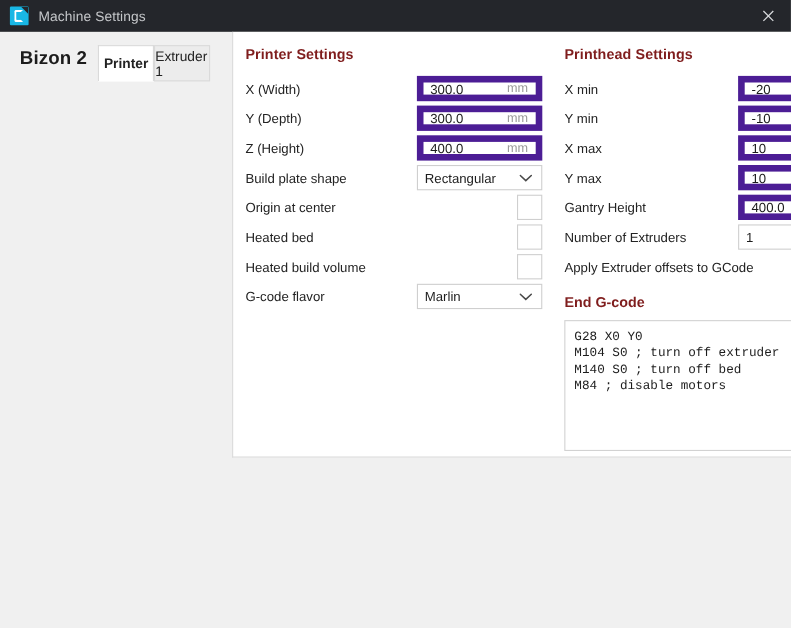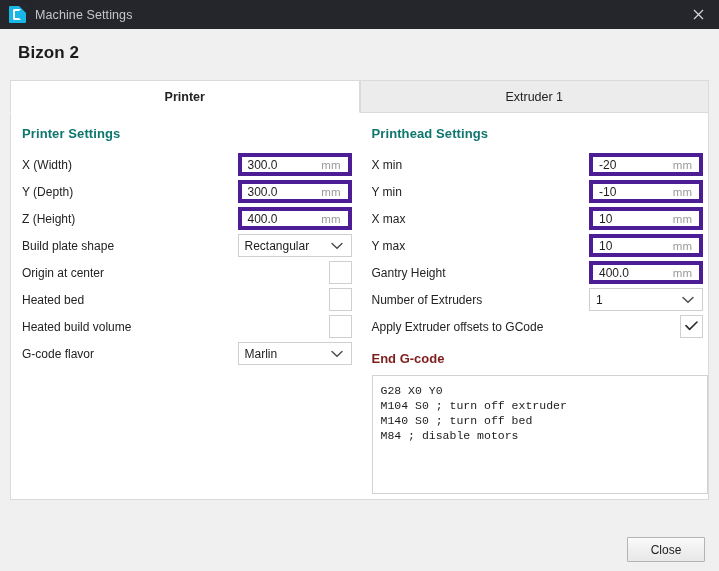--- a/index.html
+++ b/index.html
@@ -85,21 +85,21 @@
     cursor: pointer;
   }
   .win-close svg { display:block; }
 
   
   .dialog-body {
     flex: 1;
     position: relative;
     background: #f0f0f0;
     display: flex;
-    flex-direction: column;
+    flex-direction: row;
   }
 
   .printer-name {
     font-size: 17px;
     font-weight: bold;
     color: #1c1c1c;
     padding: 14px 0 0 18px;
     height: 25px;
     flex: none;
     letter-spacing: .1px;
@@ -155,21 +155,21 @@
   .col {
     width: 50%;
     box-sizing: border-box;
   }
   .col.left  { padding-left: 11px;  padding-right: 8px; }
   .col.right { padding-left: 12px;  padding-right: 5px; }
 
   .section-title {
     font-size: 13px;
     font-weight: bold;
-    color: #0f766e;
+    color: #7f1d1d;
     margin: 0 0 10px 0;
     letter-spacing: .1px;
   }
 
   .row {
     display: flex;
     align-items: center;
     height: 27px;
     margin-bottom: 0px;
   }
@@ -177,21 +177,21 @@
     flex: 1;
     font-size: 12px;
     color: #232323;
     white-space: nowrap;
   }
 
   
   .field {
     width: 114px;
     height: 23px;
-    border: 4px solid #4c1d95;
+    border: 6px solid #4c1d95;
     background: #ffffff;
     box-sizing: border-box;
     display: flex;
     align-items: center;
     flex: none;
   }
   .field .val {
     flex: 1;
     padding-left: 6px;
     font-size: 12px;

